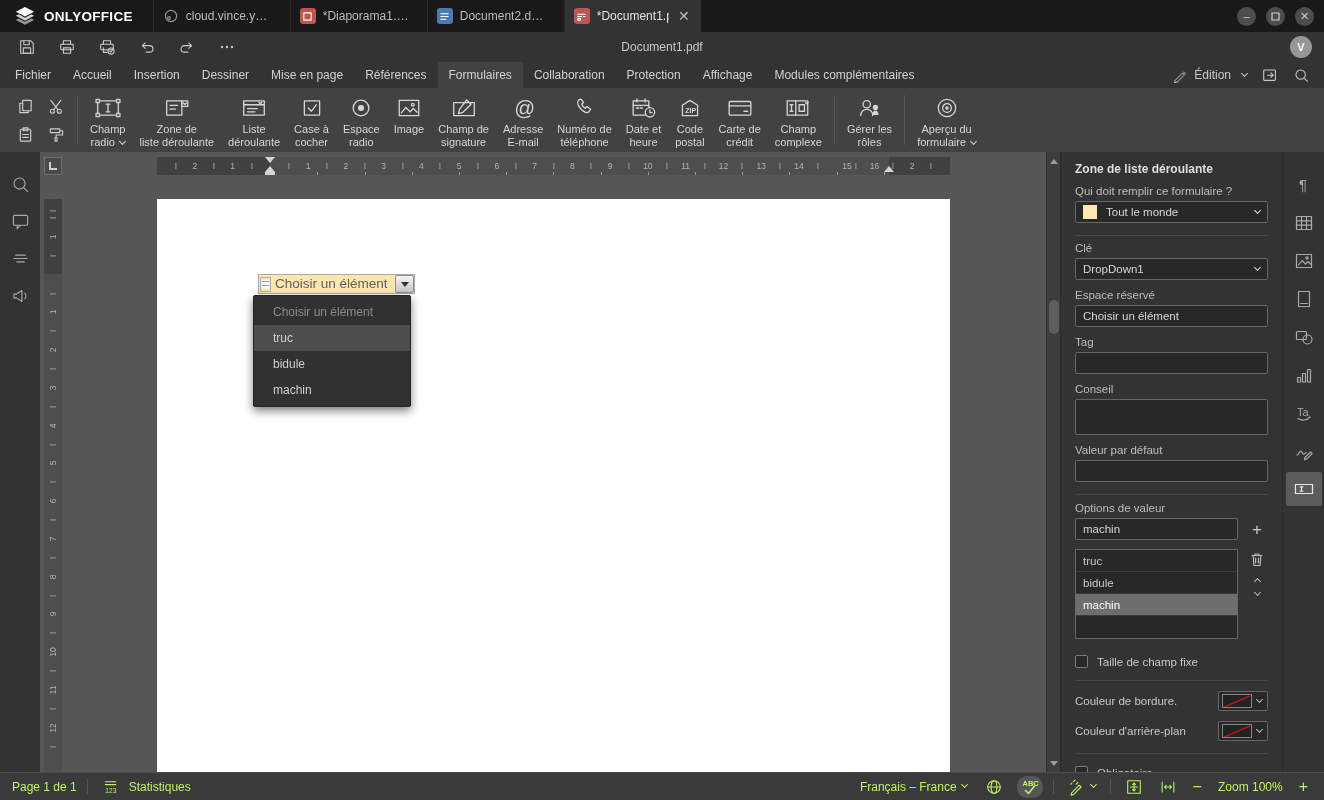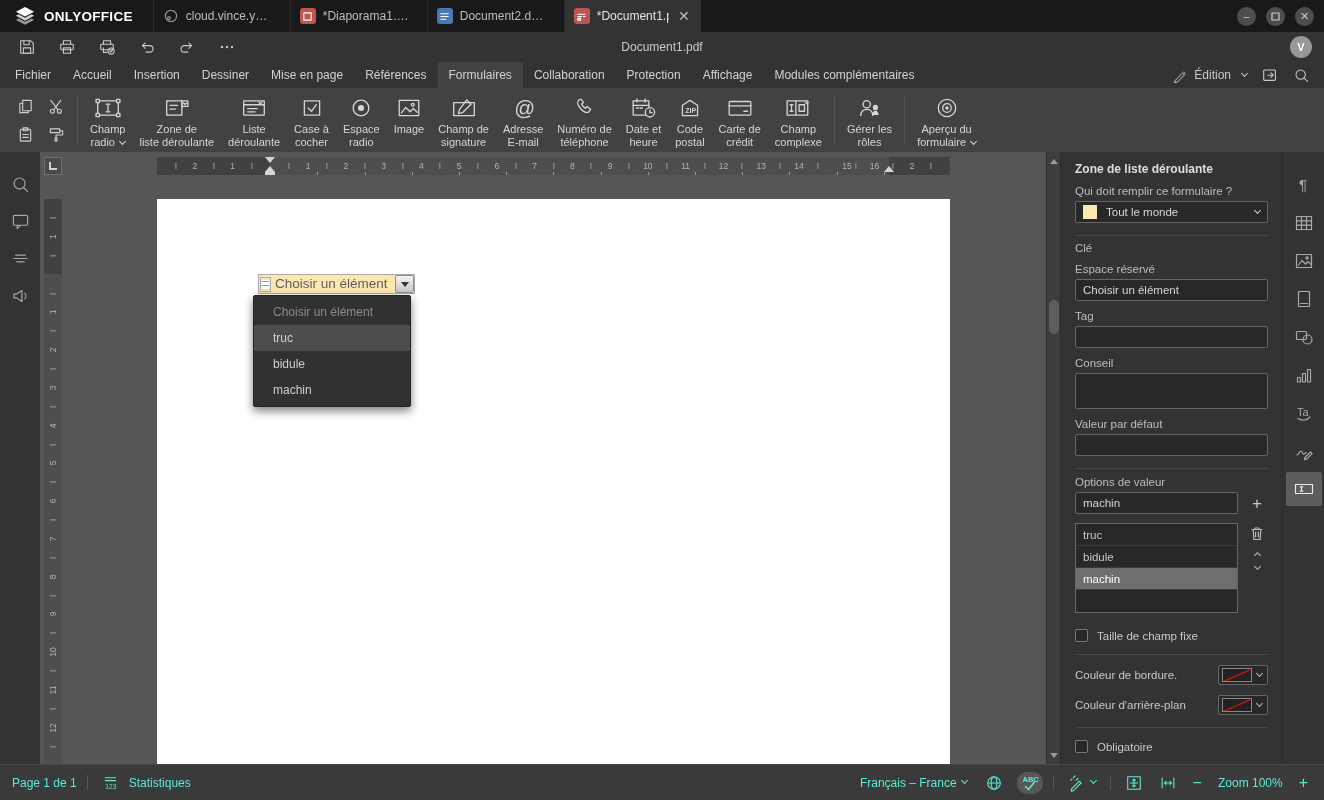--- a/index.html
+++ b/index.html
@@ -117,21 +117,21 @@
   .color-btn{display:flex;align-items:center;border:1px solid #666;border-radius:2px;background:#282828;height:20px;padding:0 5px 0 3px;gap:5px;color:#b9b9b9;}
   .nofill{width:30px;height:14px;border:1px solid #888;background:#222;position:relative;overflow:hidden;}
   .nofill svg{position:absolute;inset:0;}
 
   
   .rightbar{width:42px;background:#333;border-left:1px solid #2b2b2b;display:flex;flex-direction:column;align-items:center;padding-top:16px;gap:4px;flex:0 0 auto;color:#a9a9a9;}
   .rbtn{width:36px;height:34px;display:flex;align-items:center;justify-content:center;border-radius:2px;}
   .rbtn.active{background:#5c5c5c;color:#e8e8e8;}
 
   
-  .statusbar{height:36px;background:#3a3a3a;border-top:1px solid #4a4a4a;display:flex;align-items:center;color:#5eead4;font-size:12px;padding:0 12px;flex:0 0 auto;}
+  .statusbar{height:28px;background:#3a3a3a;border-top:1px solid #4a4a4a;display:flex;align-items:center;color:#bef264;font-size:12px;padding:0 12px;flex:0 0 auto;}
   .sdiv{width:1px;height:15px;background:#555;margin:0 10px;}
   .sbtn{display:flex;align-items:center;justify-content:center;height:22px;padding:0 4px;border-radius:10px;}
   .sbtn.on{background:#575757;}
   .zoomtxt{margin:0 12px;white-space:nowrap;}
   .sgap{margin-left:14px;}
 </style>
 </head>
 <body>
 
 <div class="app">
@@ -605,20 +605,24 @@
       <div class="sb-label">Qui doit remplir ce formulaire ?</div>
       <div class="sb-select">
         <span class="swatch"></span>
         <span>Tout le monde</span>
         <i class="chev mlauto"></i>
       </div>
 
       <div class="sb-divider"></div>
 
       <div class="sb-label" style="margin-top:6px">Clé</div>
+      <div class="sb-select">
+        <span>DropDown1</span>
+        <i class="chev mlauto"></i>
+      </div>
 
       <div class="sb-label">Espace réservé</div>
       <div class="sb-input">Choisir un élément</div>
 
       <div class="sb-label">Tag</div>
       <div class="sb-input"></div>
 
       <div class="sb-label">Conseil</div>
       <div class="sb-input sb-textarea"></div>
 

